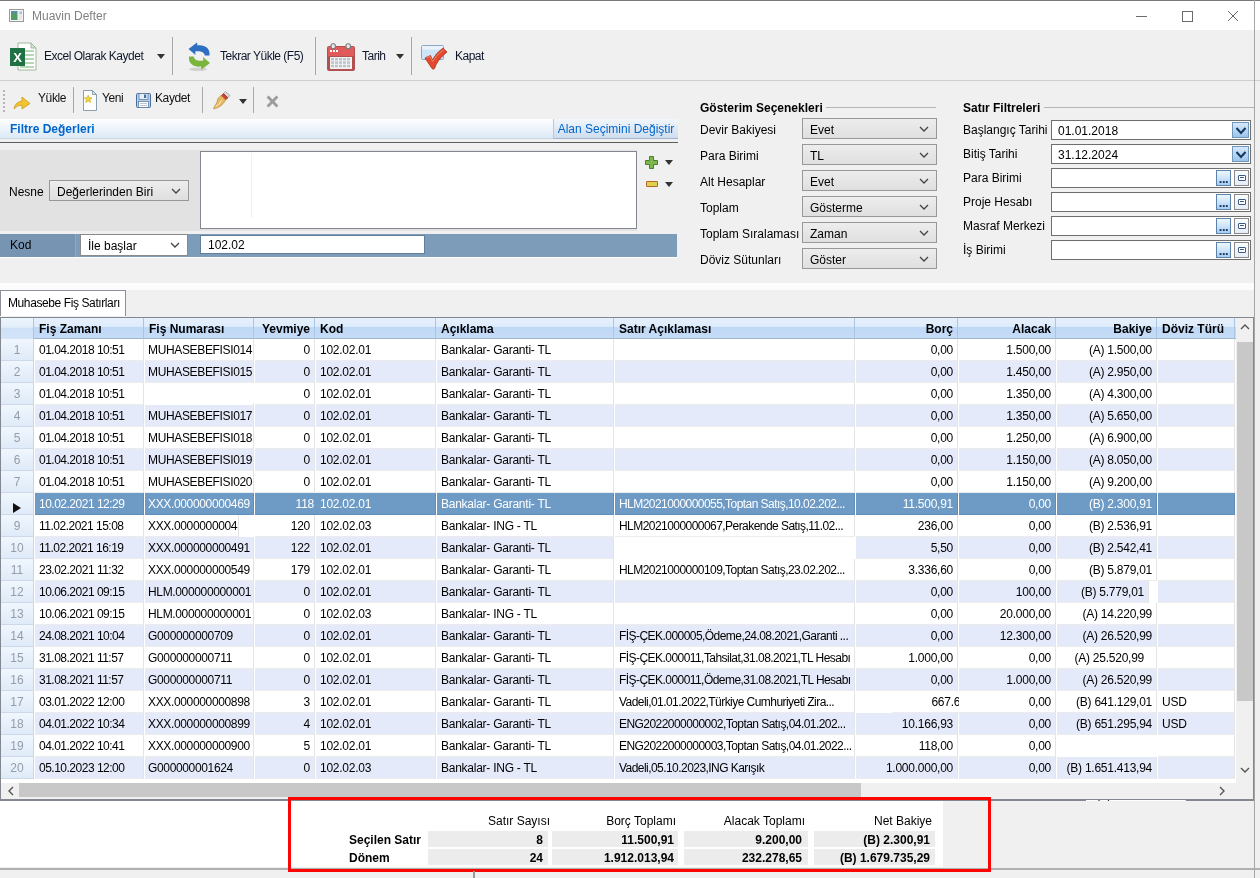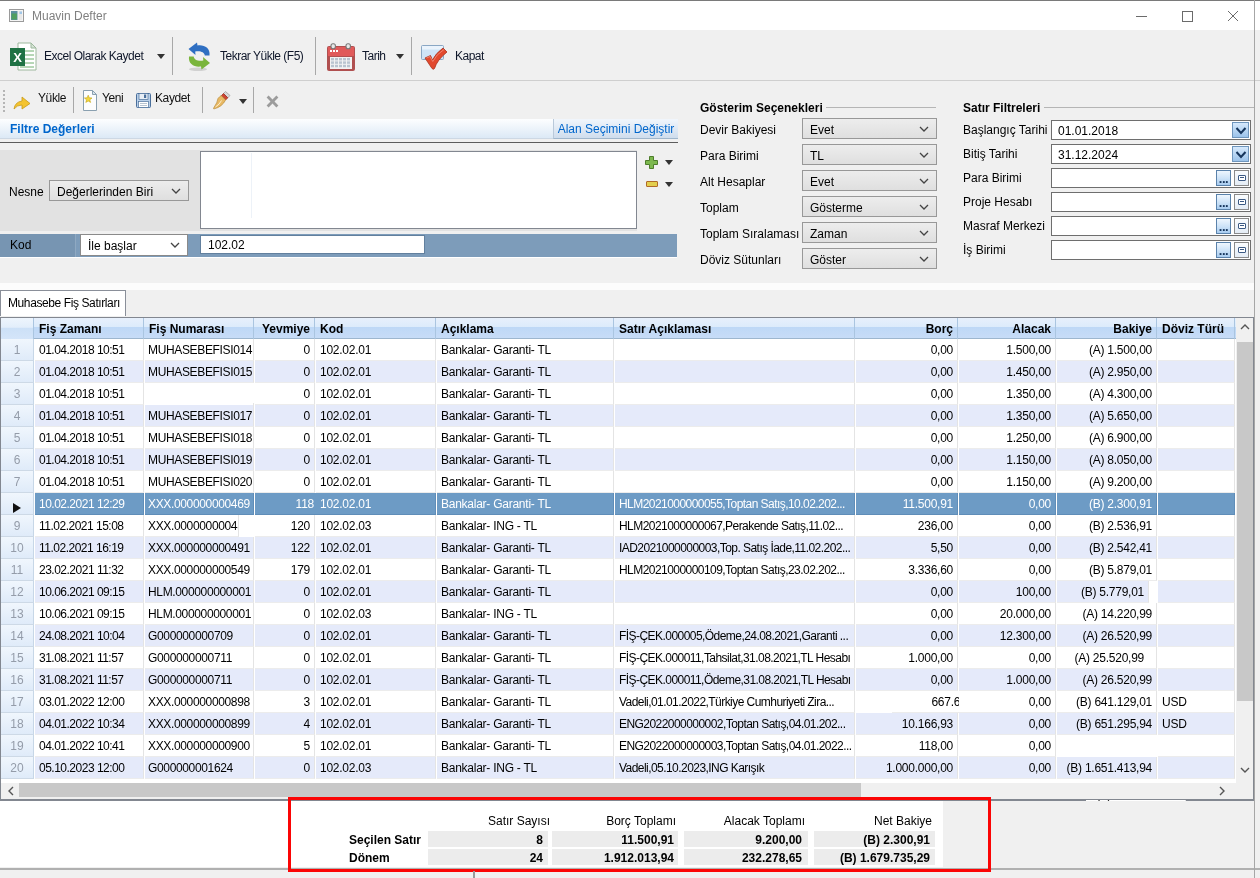--- a/index.html
+++ b/index.html
@@ -526,21 +526,20 @@
       <div class="c" style="left:1056px;width:100px;text-align:right;padding-right:4px;">(B) 2.536,91</div>
       <div class="c" style="left:1157px;width:77px;text-align:left;padding-left:4px;"></div>
     </div>
 <div class="grow alt" style="top:219.0px;height:22.0px;">
       <div class="rowhdr">10</div>
       <div class="c" style="left:34px;width:109px;text-align:left;padding-left:4px;letter-spacing:-0.5px;">11.02.2021 16:19</div>
       <div class="c" style="left:144px;width:109px;text-align:left;padding-left:4px;letter-spacing:-0.35px;padding-left:3px;">XXX.000000000491</div>
       <div class="c" style="left:254px;width:60px;text-align:right;padding-right:4px;">122</div>
       <div class="c" style="left:315px;width:120px;text-align:left;padding-left:4px;">102.02.01</div>
       <div class="c" style="left:436px;width:177px;text-align:left;padding-left:4px;">Bankalar- Garanti- TL</div>
-      <div class="c" style="left:614px;width:240px;text-align:left;padding-left:4px;letter-spacing:-0.55px;">IAD2021000000003,Top. Satış İade,11.02.202...</div>
       <div class="c" style="left:855px;width:102px;text-align:right;padding-right:4px;">5,50</div>
       <div class="c" style="left:958px;width:97px;text-align:right;padding-right:4px;">0,00</div>
       <div class="c" style="left:1056px;width:100px;text-align:right;padding-right:4px;">(B) 2.542,41</div>
       <div class="c" style="left:1157px;width:77px;text-align:left;padding-left:4px;"></div>
     </div>
 <div class="grow nor" style="top:241.0px;height:22.0px;">
       <div class="rowhdr">11</div>
       <div class="c" style="left:34px;width:109px;text-align:left;padding-left:4px;letter-spacing:-0.5px;">23.02.2021 11:32</div>
       <div class="c" style="left:144px;width:109px;text-align:left;padding-left:4px;letter-spacing:-0.35px;padding-left:3px;">XXX.000000000549</div>
       <div class="c" style="left:254px;width:60px;text-align:right;padding-right:4px;">179</div>

